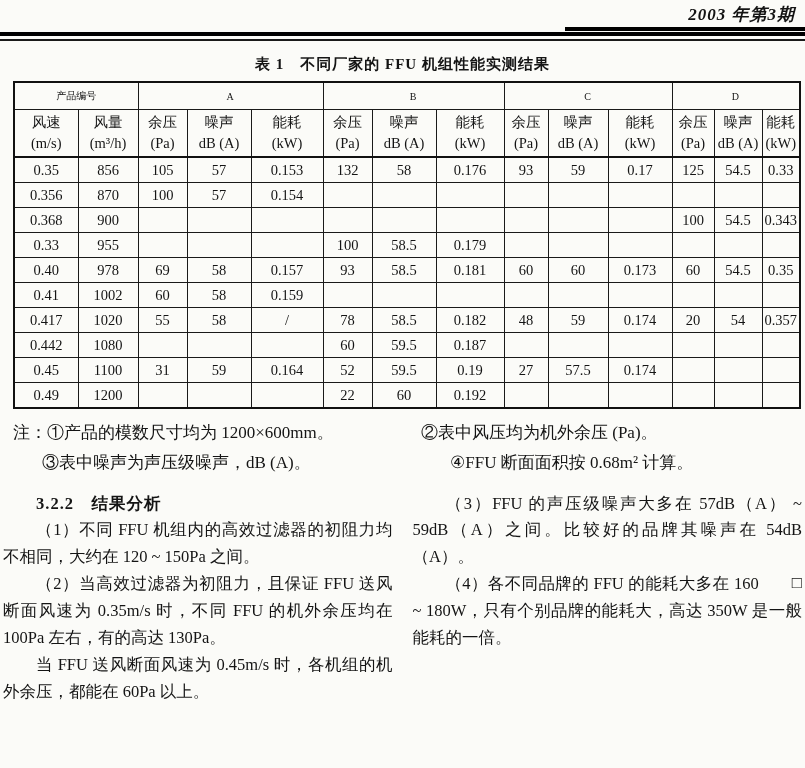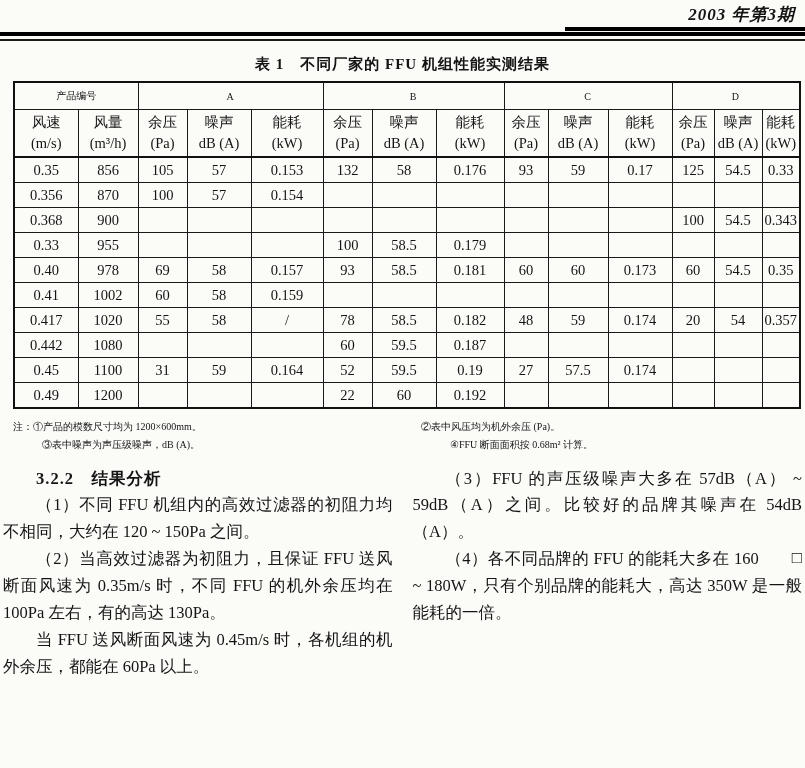--- a/index.html
+++ b/index.html
@@ -37,21 +37,21 @@
     font-weight:normal;font-size:14.5px;
     padding:0;white-space:nowrap;overflow:hidden;
     height:24px;
   }
   thead tr.r1 th, thead tr.r2 th{height:26px;font-size:10px;}
   thead tr.r2 th{border-bottom:2px solid #111;}
   thead tr.r3 th{height:46px;line-height:1.45;border-bottom:2px solid #111;}
   th.grp{letter-spacing:1px;}
 
   
-  .notes{margin:9px 0 0 13px;width:786px;font-size:10px;line-height:1.78;}
+  .notes{margin:9px 0 0 13px;width:786px;font-size:17px;line-height:1.78;}
   .note-line{display:flex;}
   .note-cell-l{width:408px;}
   .note-cell-l.cont{padding-left:29px;}
   .note-cell-r{flex:1;}
   .note5{padding-left:46px;text-indent:-8px;}
 
   
   .columns{
     display:flex;gap:20px;
     margin:12px 3px 0 3px;

